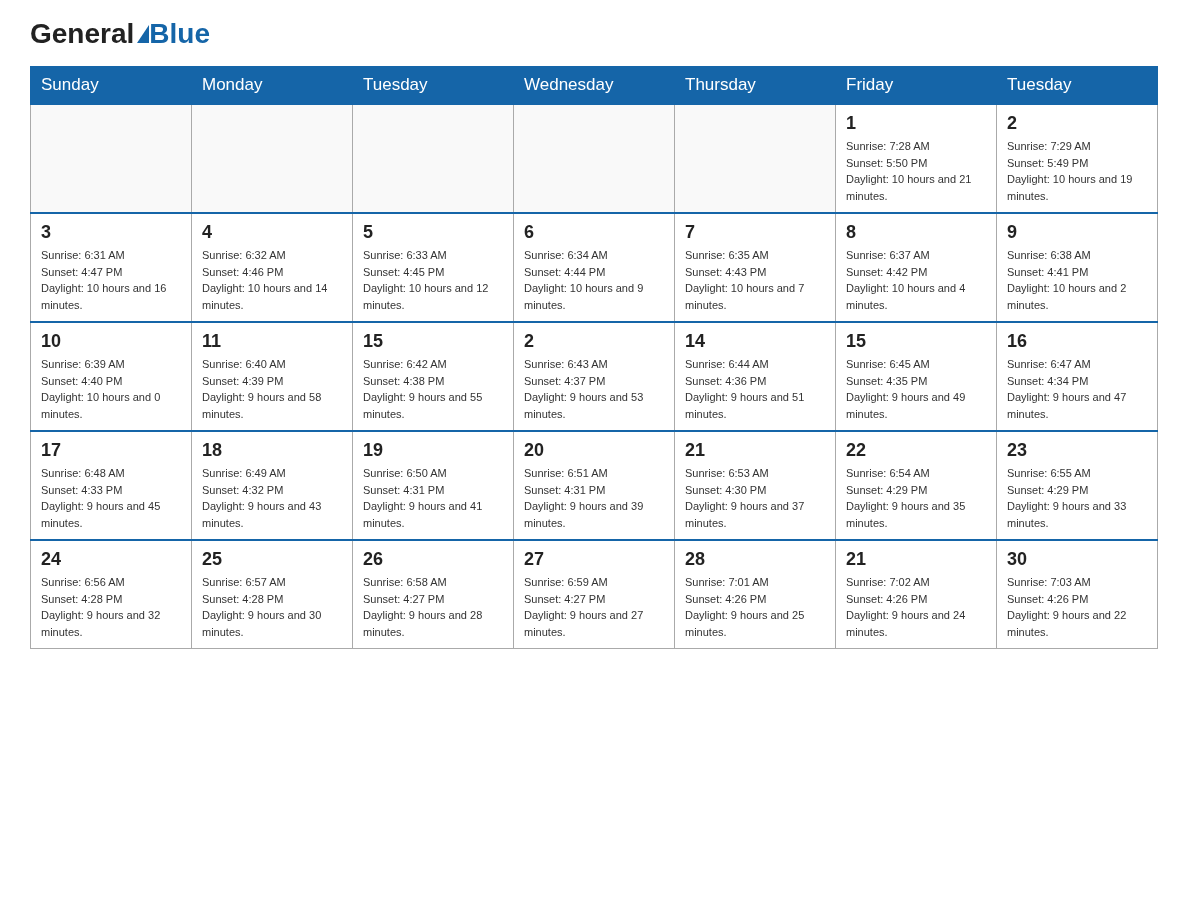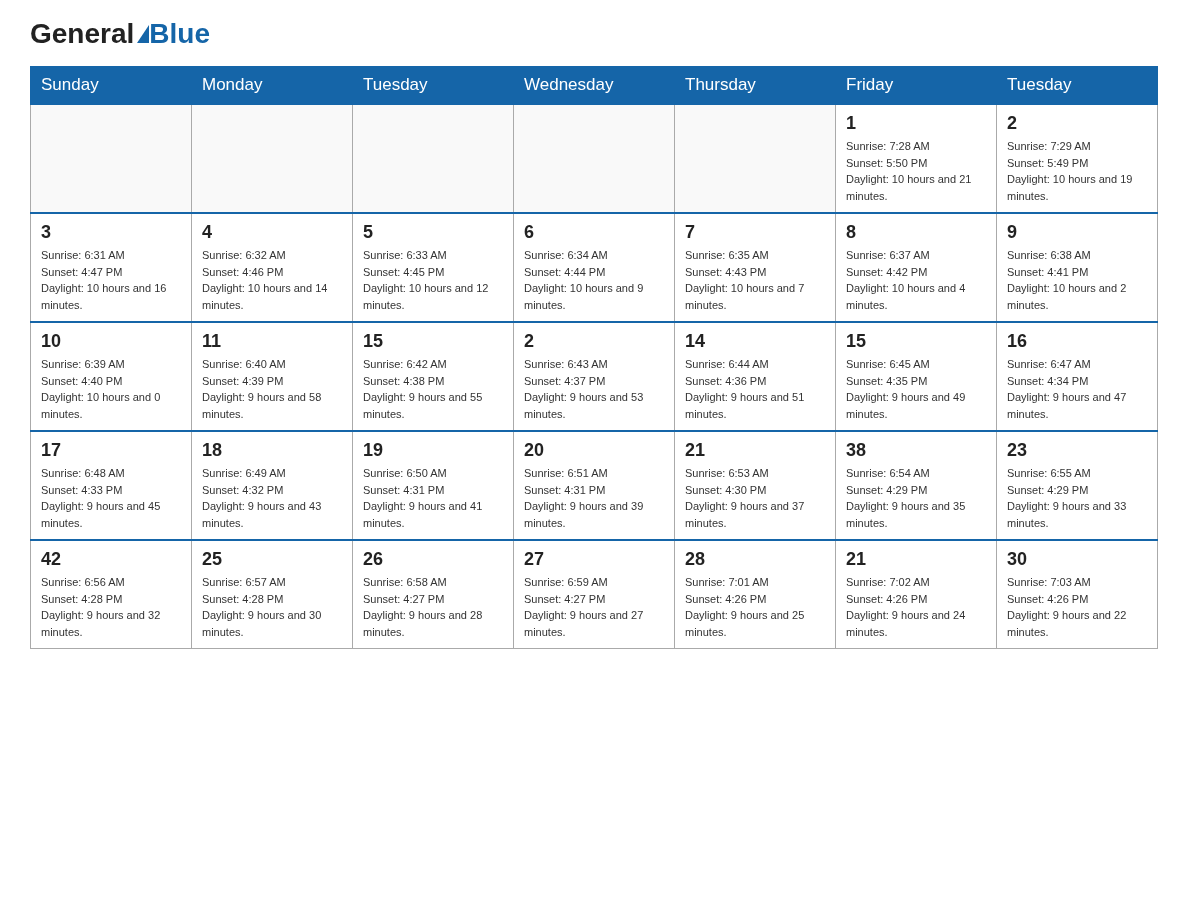--- a/index.html
+++ b/index.html
@@ -218,31 +218,31 @@
         </td>
         <td>
           <span class="day-num">20</span>
           <div class="day-info">Sunrise: 6:51 AM<br>Sunset: 4:31 PM<br>Daylight: 9 hours and 39 minutes.</div>
         </td>
         <td>
           <span class="day-num">21</span>
           <div class="day-info">Sunrise: 6:53 AM<br>Sunset: 4:30 PM<br>Daylight: 9 hours and 37 minutes.</div>
         </td>
         <td>
-          <span class="day-num">38</span>
+          <span class="day-num">22</span>
           <div class="day-info">Sunrise: 6:54 AM<br>Sunset: 4:29 PM<br>Daylight: 9 hours and 35 minutes.</div>
         </td>
         <td>
           <span class="day-num">23</span>
           <div class="day-info">Sunrise: 6:55 AM<br>Sunset: 4:29 PM<br>Daylight: 9 hours and 33 minutes.</div>
         </td>
       </tr>
       <tr>
         <td>
-          <span class="day-num">42</span>
+          <span class="day-num">24</span>
           <div class="day-info">Sunrise: 6:56 AM<br>Sunset: 4:28 PM<br>Daylight: 9 hours and 32 minutes.</div>
         </td>
         <td>
           <span class="day-num">25</span>
           <div class="day-info">Sunrise: 6:57 AM<br>Sunset: 4:28 PM<br>Daylight: 9 hours and 30 minutes.</div>
         </td>
         <td>
           <span class="day-num">26</span>
           <div class="day-info">Sunrise: 6:58 AM<br>Sunset: 4:27 PM<br>Daylight: 9 hours and 28 minutes.</div>
         </td>

